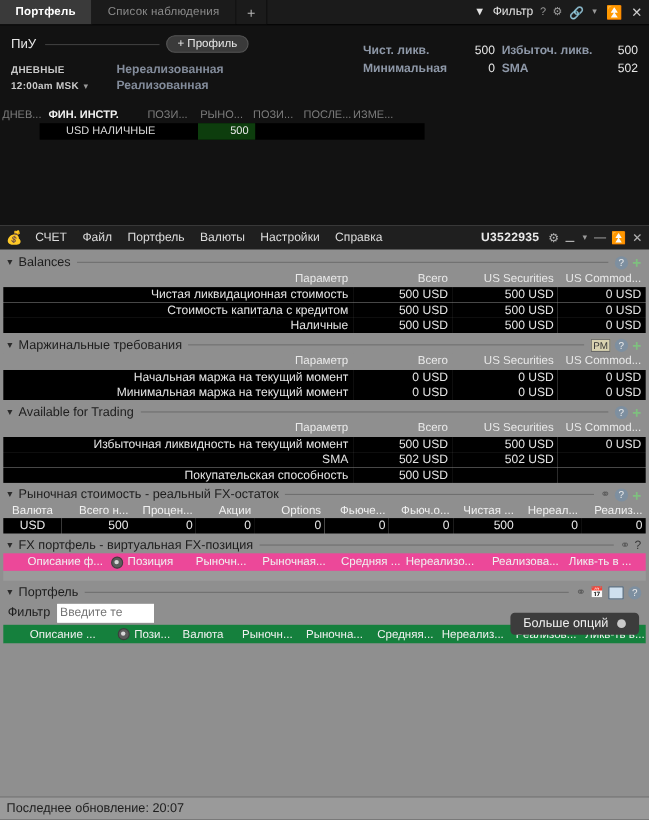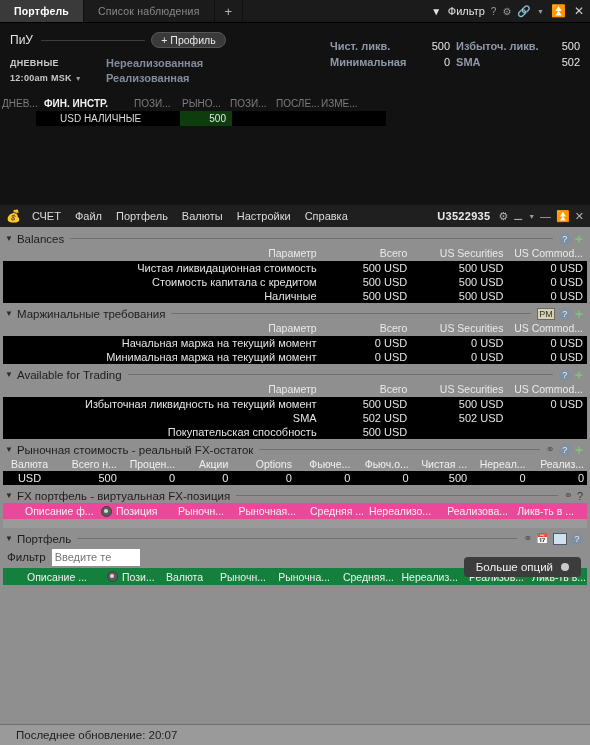--- a/index.html
+++ b/index.html
@@ -108,21 +108,21 @@
            font-size:11.5px;padding:4px 12px;display:flex;align-items:center;gap:8px;}
   .moreopt .dot{width:8px;height:8px;border-radius:50%;background:#c9c9c9;display:inline-block;}
 
   .portf-hdr{display:flex;align-items:center;font-size:10.5px;color:#f0f0f0;background:#15803d;
              height:17px;padding-left:24px;}
   .portf-hdr span{white-space:nowrap;overflow:hidden;}
   .portf-blank{background:#8f8f8f;height:44px;}
 
   .statusbar{position:absolute;left:0;bottom:0;width:100%;background:#9a9a9a;height:20px;
              display:flex;align-items:center;border-top:1px solid #707070;}
-  .statusbar .txt{font-size:11.5px;color:#1d1d1d;padding-left:16px;}
+  .statusbar .txt{font-size:11.5px;color:#1d1d1d;padding-left:6px;}
 </style>
 </head>
 <body>
 
 <div class="top-panel">
 
   <div class="tabbar">
     <div class="tab active">
         <span>Портфель</span>
       </div>

